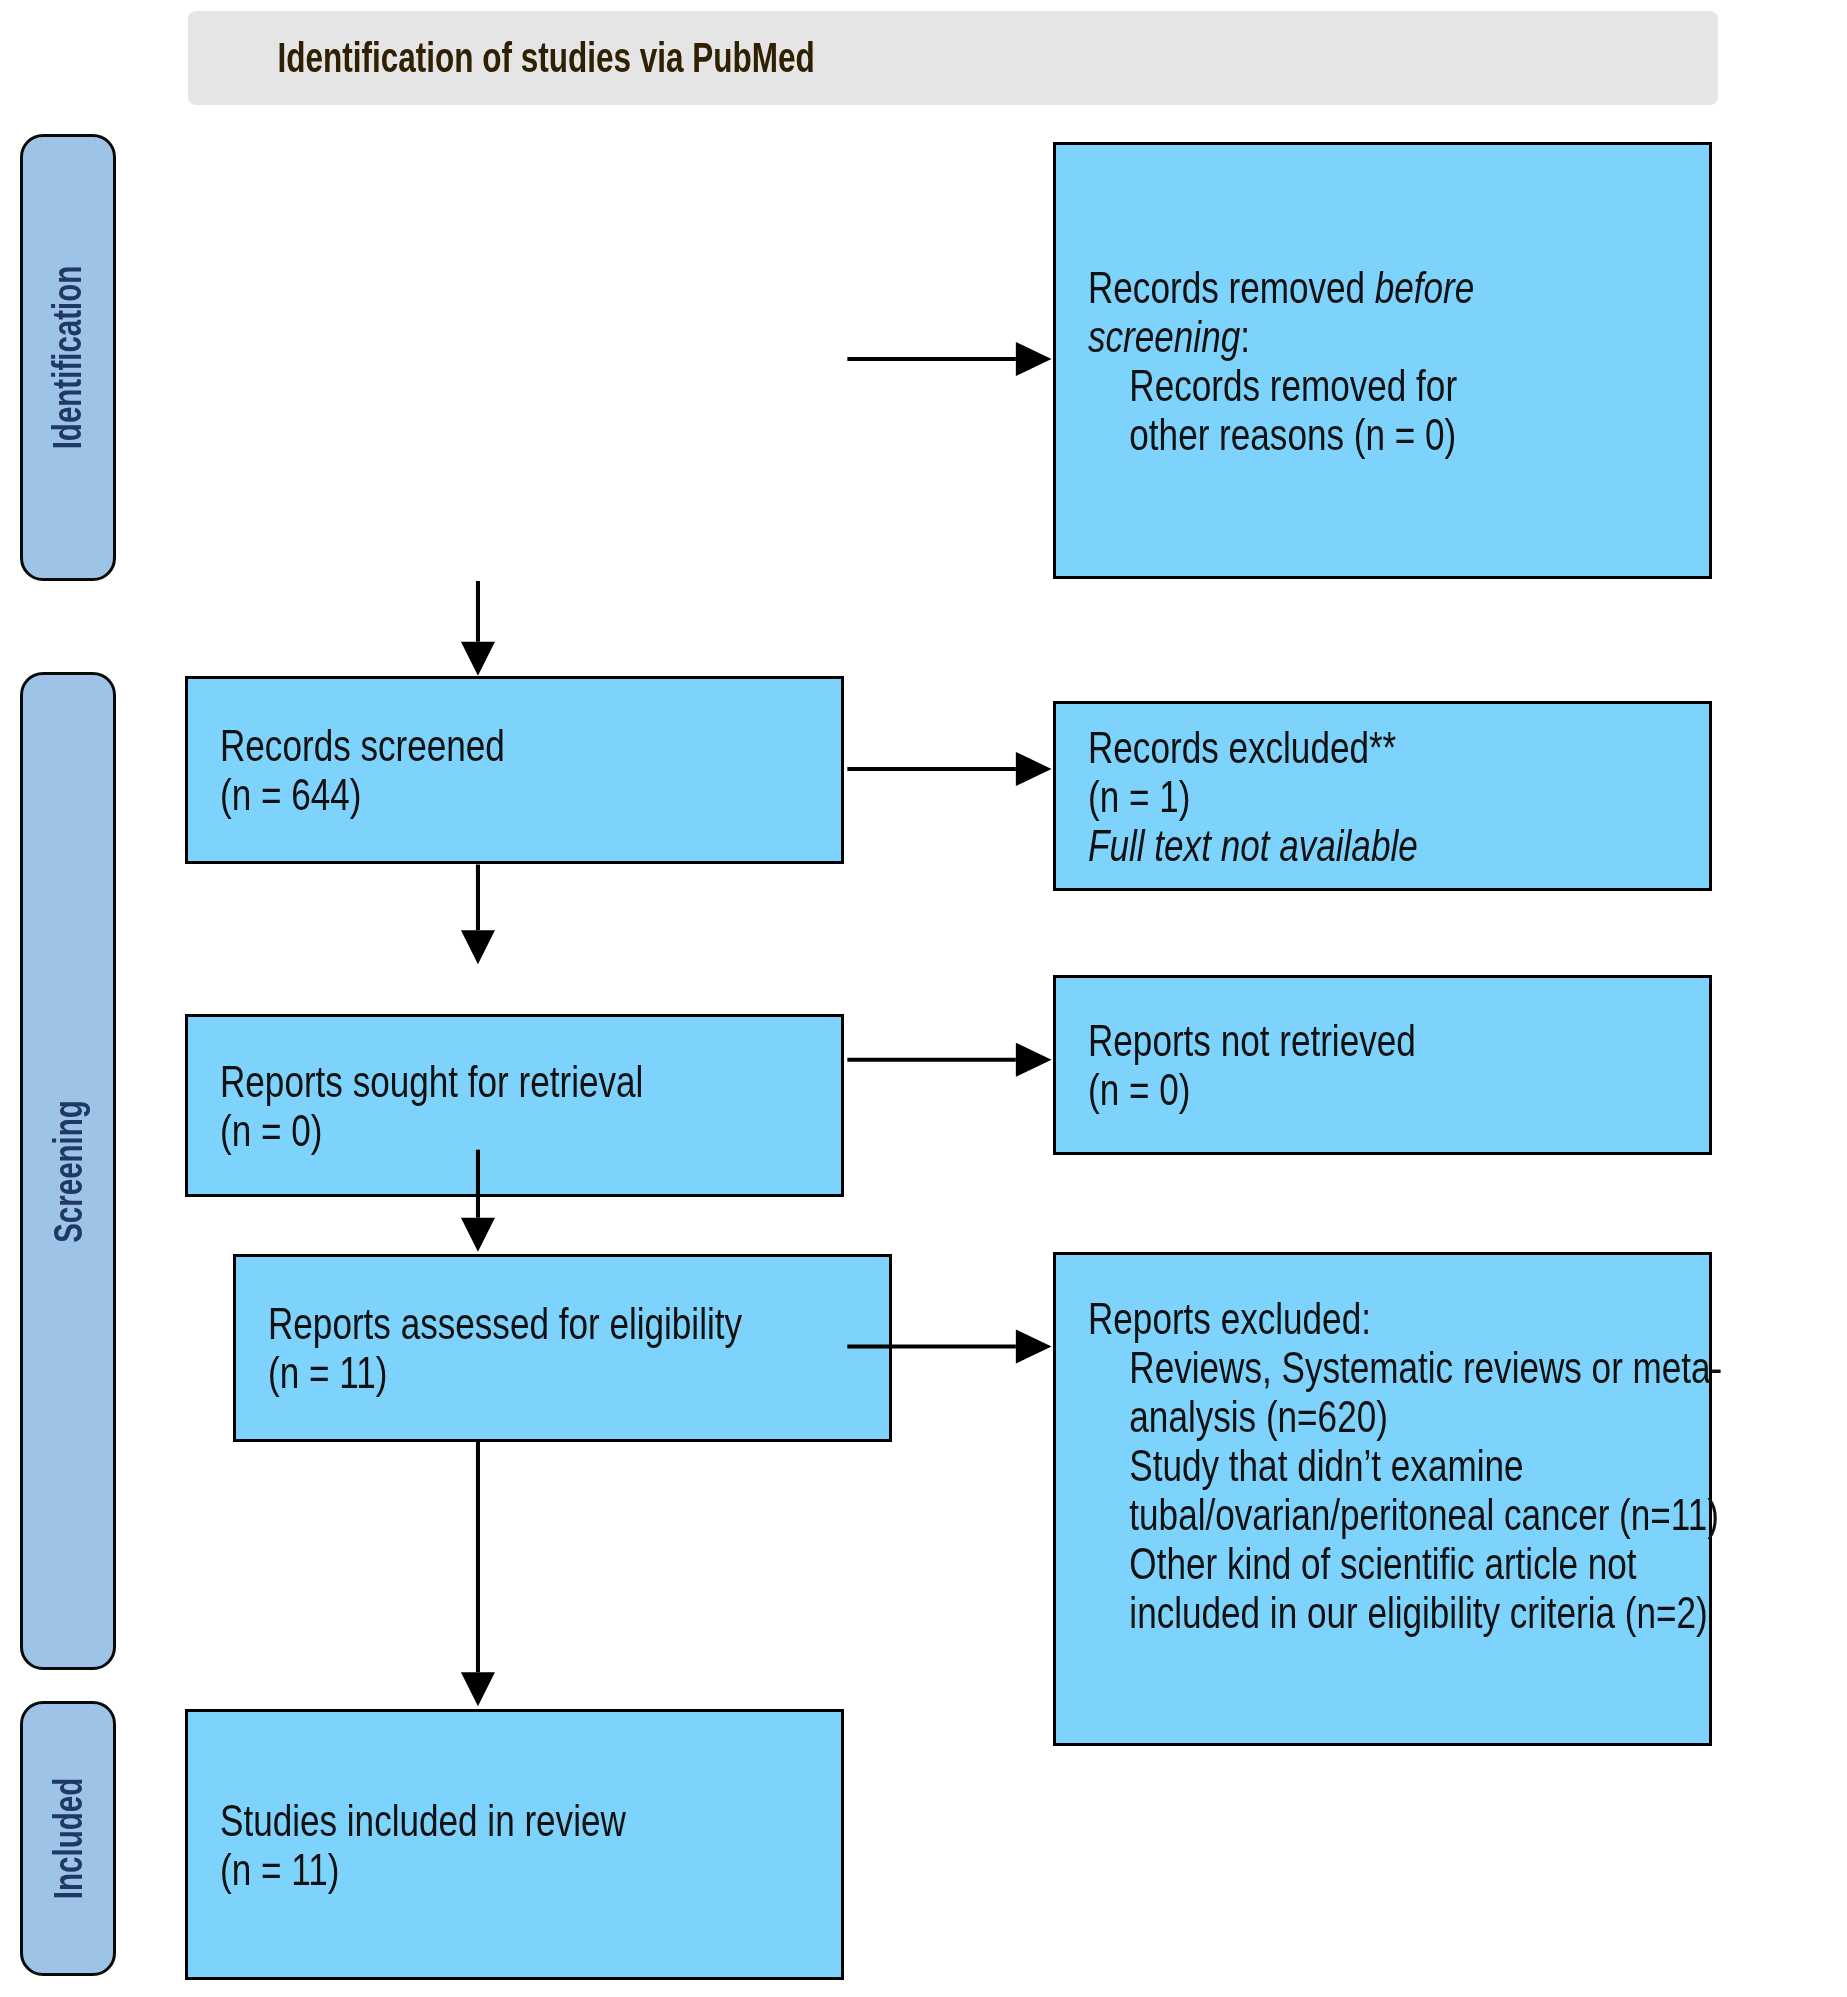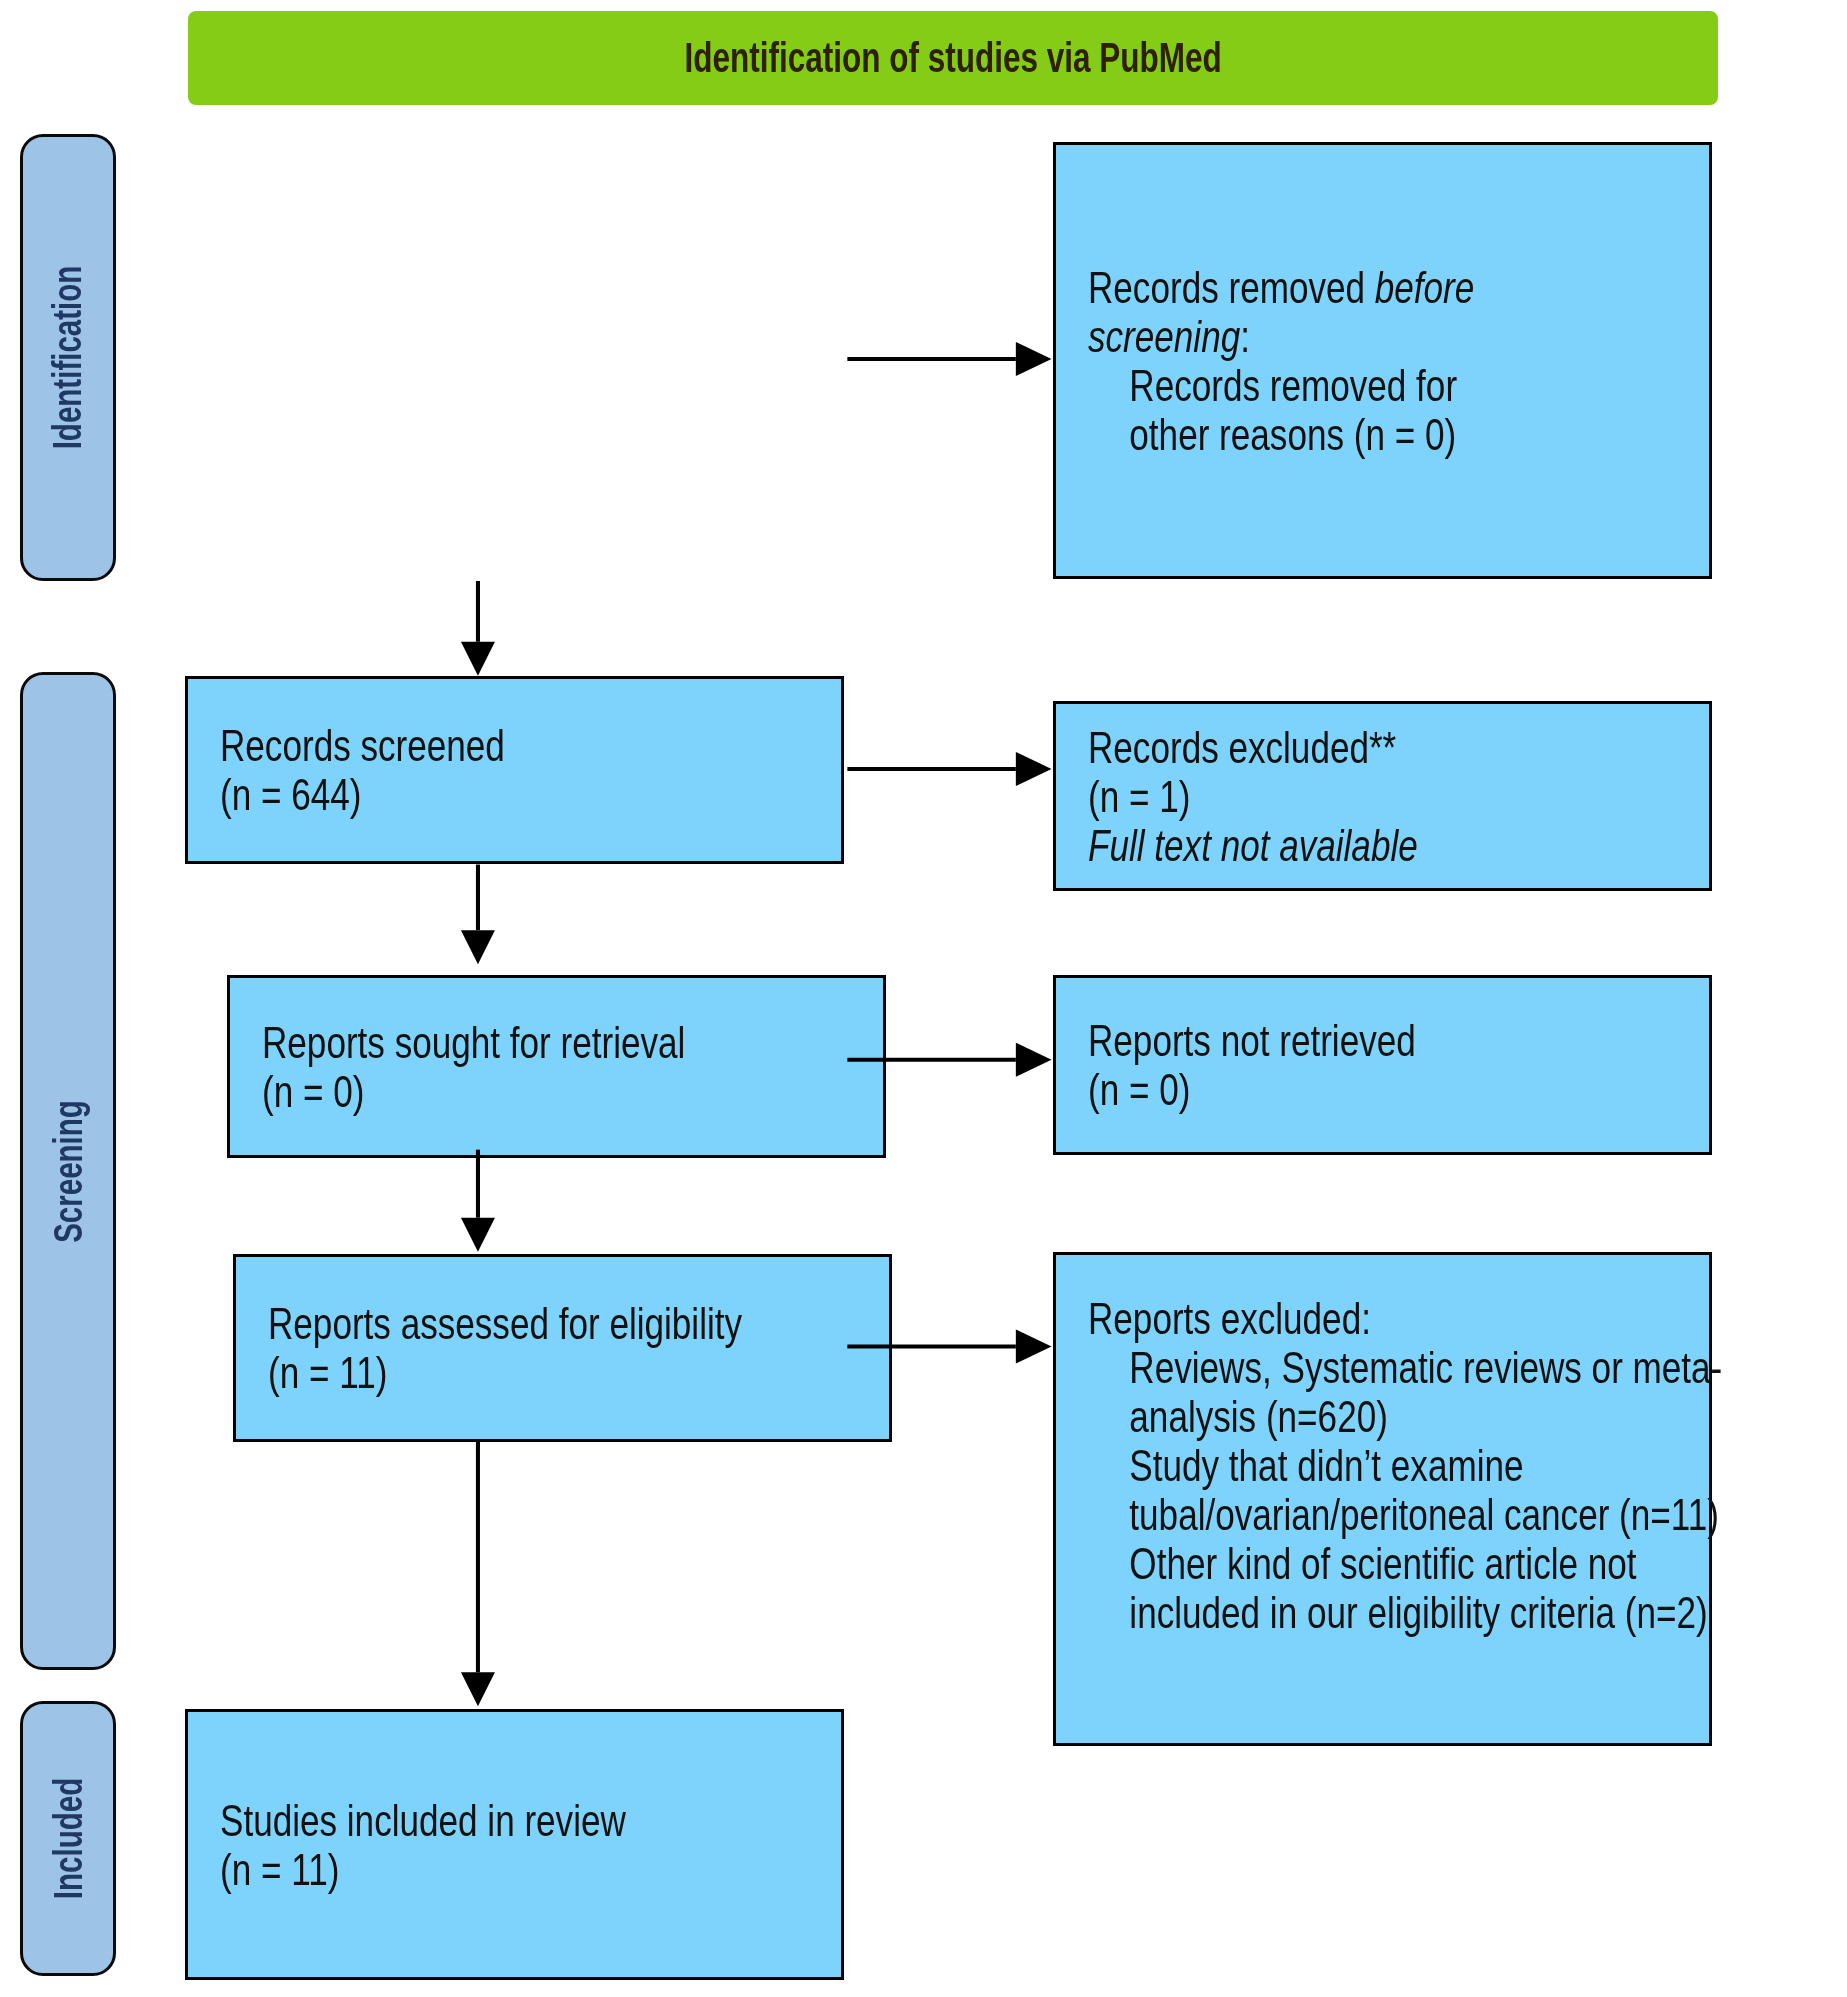--- a/index.html
+++ b/index.html
@@ -3,22 +3,22 @@
 <meta charset="utf-8">
 <style>
   html,body{margin:0;padding:0;background:#ffffff;}
   .canvas{
     position:relative;width:1847px;height:1998px;background:#ffffff;
     font-family:"Liberation Sans", sans-serif;color:#111;overflow:hidden;
   }
   
   .hdr{
     position:absolute;left:188px;top:11.3px;width:1530px;height:94px;
-    background:#84cc16;border-radius:8px;
-    display:flex;align-items:center;justify-content:center;
+    background:#e5e5e5;border-radius:8px;
+    display:flex;align-items:center;justify-content:flex-start;
   }
   .hdr .htxt{
     font-size:42px;font-weight:bold;color:#2E2000;white-space:nowrap;
     transform:scaleX(0.75);transform-origin:50% 50%;
   }
   
   .bar{
     position:absolute;left:20px;width:96px;background:#9DC3E6;
     border:3.2px solid #0a0a0a;border-radius:23px;box-sizing:border-box;
     display:flex;align-items:center;justify-content:center;
@@ -35,21 +35,21 @@
     position:absolute;background:#7dd3fc;border:3.2px solid #000;box-sizing:border-box;
     display:flex;flex-direction:column;justify-content:center;
     padding-left:32px;padding-right:8px;
   }
   .b-left{left:185px;width:659px;}
   .b-right{left:1053px;width:659px;}
   .b1{top:142px;height:437px;}
   .b2{top:142px;height:437px;}
   .b3{top:676px;height:188px;}
   .b4{top:679px;height:190px;margin-top:22px;}
-  .b5{top:975px;height:183px;margin-left:42px;}
+  .b5{top:1014px;height:183px;}
   .b6{top:975px;height:180px;}
   .b7{top:1254px;height:188px;margin-left:48px;}
   .b8{top:1252px;height:494px;justify-content:flex-start;padding-top:39px;}
   .b9{top:1709px;height:271px;}
   .txt{
     font-size:45px;line-height:49px;color:#111;
     transform:scaleX(0.78);transform-origin:0 50%;
   }
   .b8 .txt{transform-origin:0 0;width:859px;}
   .b2 .txt{width:567px;}

